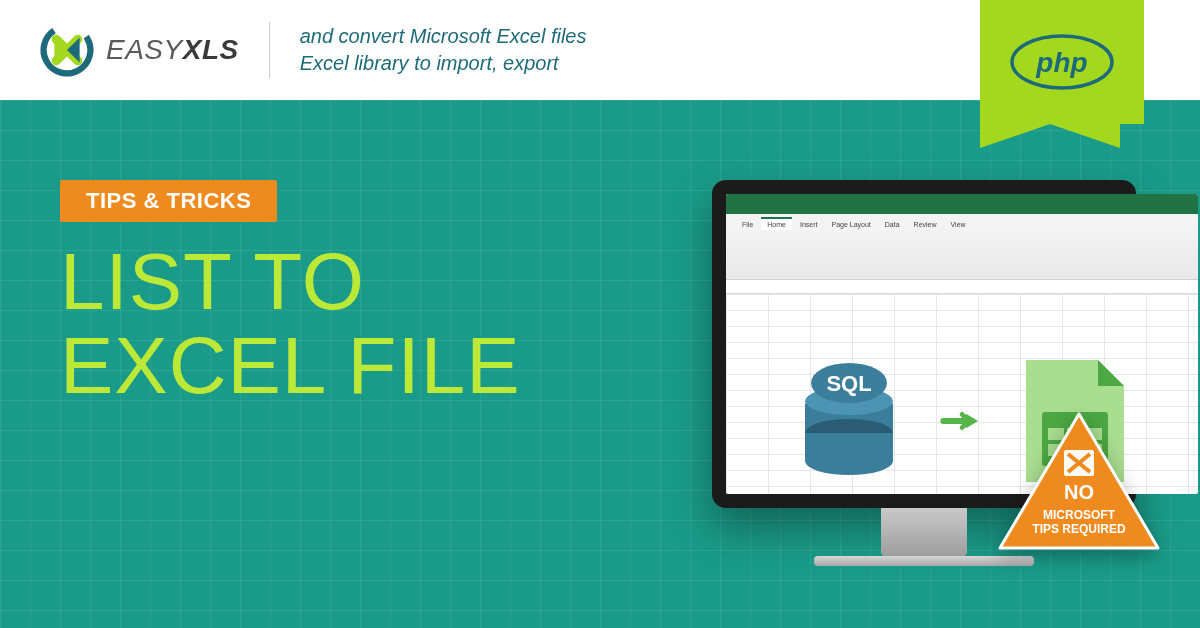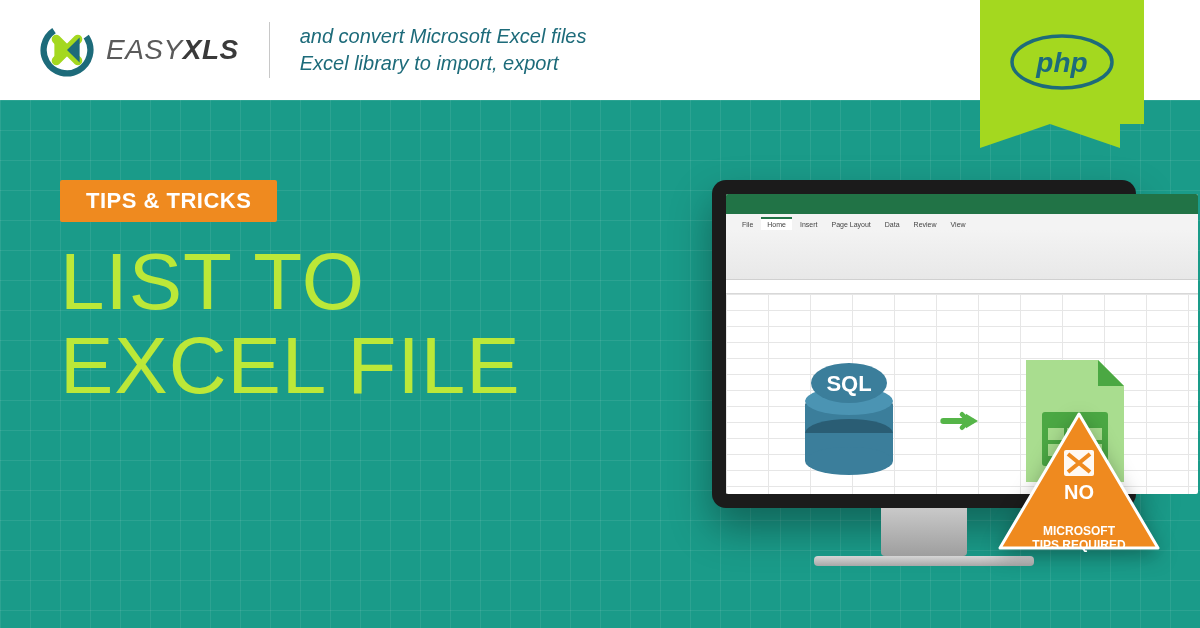--- a/index.html
+++ b/index.html
@@ -37,21 +37,21 @@
   .sql-stack { width: 110px; height: 120px; }
   .arrow { width: 60px; height: 20px; }
   .xls-doc { width: 110px; height: 130px; }
   
   .stand { width: 86px; height: 48px; background: linear-gradient(#c9c9c9, #9e9e9e); margin: 0 auto; border-radius: 0 0 4px 4px; }
   .foot { width: 220px; height: 10px; background: linear-gradient(#d6d6d6, #a8a8a8); margin: 0 auto; border-radius: 4px; }
   
   .triangle { position: absolute; bottom: 66px; right: 36px; width: 170px; text-align: center; z-index: 6; }
   .tri-svg { filter: drop-shadow(0 6px 10px rgba(0,0,0,0.3)); }
   .tri-text { position: absolute; top: 72px; left: 0; right: 0; color: #fff; font-weight: 700; font-size: 12px; line-height: 1.2; }
-  .tri-text .no { font-size: 20px; display: block; margin-bottom: 20px; }
+  .tri-text .no { font-size: 20px; display: block; margin-bottom: 4px; }
 </style>
 </head>
 <body>
 
 <div class="header">
   <div class="logo-block">
     <svg class="logo-icon" viewBox="0 0 60 60">
       <circle cx="30" cy="30" r="26" fill="none" stroke="#1d6b7a" stroke-width="7" stroke-dasharray="120 40" transform="rotate(-30 30 30)"></circle>
       <path d="M18 18 L42 42 M42 18 L18 42" stroke="#a4d81f" stroke-width="10" stroke-linecap="round" fill="none"></path>
       <path d="M18 18 L42 42 M42 18 L18 42" stroke="#1d6b7a" stroke-width="0" fill="none"></path>

